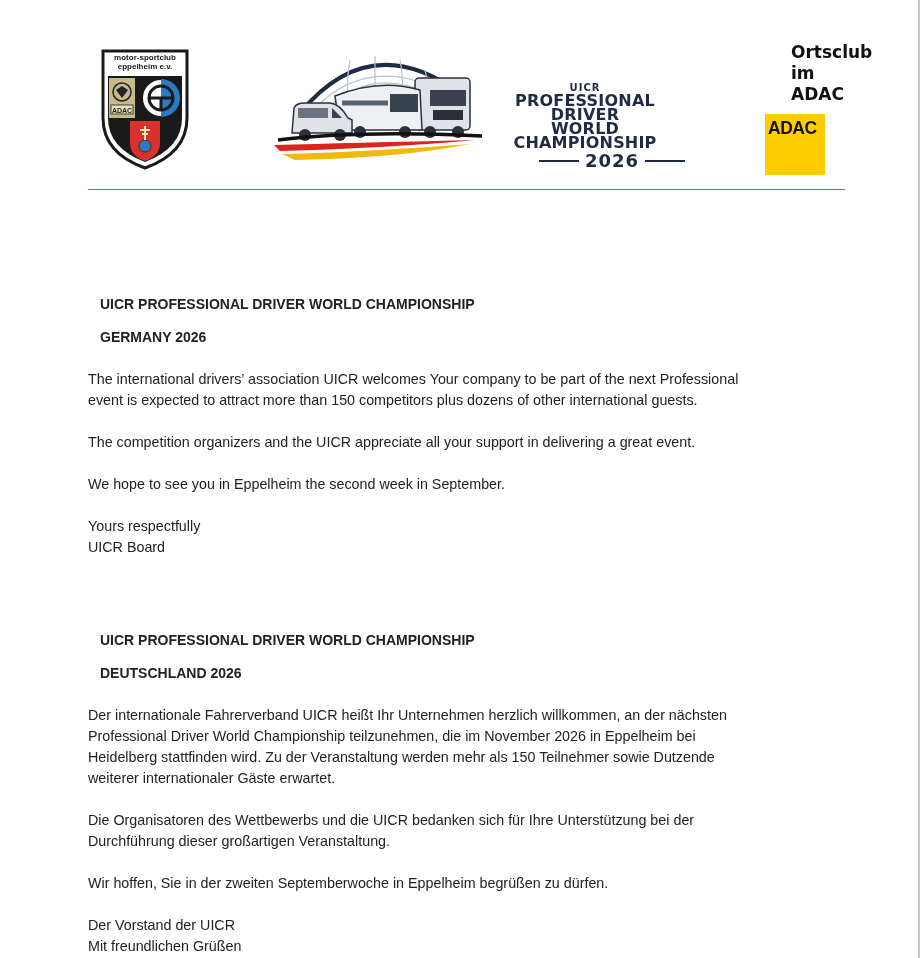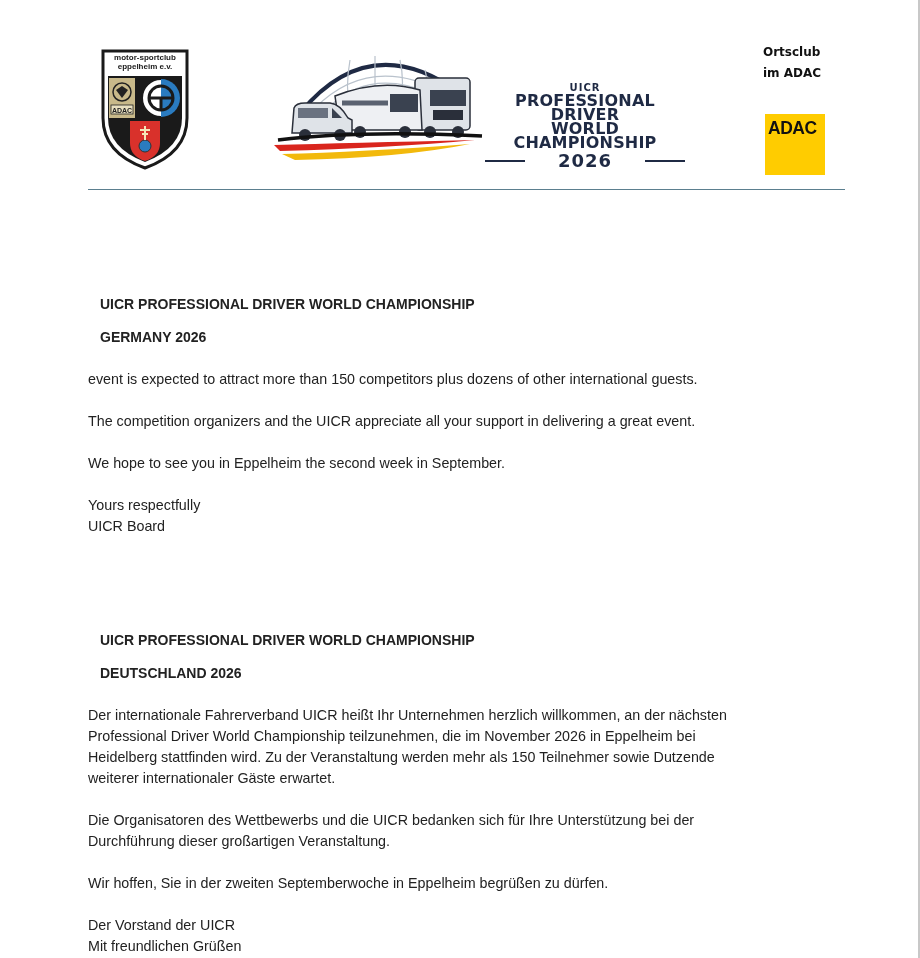--- a/index.html
+++ b/index.html
@@ -6,26 +6,26 @@
   body { width: 920px; height: 958px; position: relative; overflow: hidden; font-family: "Liberation Sans", sans-serif; color: #222; }
   .page-edge { position: absolute; top: 0; right: 0; width: 2px; height: 958px; background: #c8c8c8; }
 
   
   .header { position: absolute; left: 0; top: 0; width: 918px; height: 200px; padding-left: 40px; }
   .club-logo { position: absolute; left: 100px; top: 48px; width: 90px; height: 122px; }
   .banner { position: absolute; left: 270px; top: 48px; width: 420px; height: 116px; }
   .banner-title { position: absolute; left: 215px; top: 34px; width: 200px; text-align: center; color: #1f2a44; font-family: "DejaVu Sans", sans-serif; font-weight: bold; }
   .banner-uicr { font-size: 10px; letter-spacing: 1px; line-height: 12px; }
   .banner-line { font-size: 16px; line-height: 14px; letter-spacing: 0.2px; }
-  .banner-year-row { display: flex; align-items: center; justify-content: space-between; gap: 6px; margin-top: 1px; }
+  .banner-year-row { display: flex; align-items: center; justify-content: flex-end; gap: 6px; margin-top: 1px; }
   .banner-rule { width: 40px; height: 1.5px; background: #1f2a44; }
   .banner-year { font-size: 18px; line-height: 20px; letter-spacing: 1px; }
 
   .adac-block { position: absolute; left: 763px; top: 42px; width: 110px; }
-  .ortsclub { font-family: "DejaVu Sans", sans-serif; font-weight: bold; font-size: 12px; line-height: 21px; color: #111; }
+  .ortsclub { font-family: "DejaVu Sans", sans-serif; font-weight: bold; font-size: 17px; line-height: 21px; color: #111; margin-left: 28px; }
   .adac-square { position: absolute; left: 2px; top: 72px; width: 60px; height: 61px; background: #ffcc00; }
   .adac-text { position: absolute; left: 3px; top: 3px; font-family: "Liberation Sans", sans-serif; font-weight: bold; font-size: 19px; letter-spacing: -0.5px; color: #111; transform: scaleX(0.92); transform-origin: left top; }
 
   .header-rule { position: absolute; left: 88px; top: 189px; width: 757px; height: 1px; background: #5b7f8f; }
 
   
   .content { position: absolute; left: 88px; top: 282px; width: 740px; font-family: "Liberation Sans", sans-serif; font-size: 14.3px; line-height: 21px; color: #222; }
   .section-heading { font-weight: bold; font-size: 14px; line-height: 21px; margin: 12px; }
   p { margin: 0; }
   .block { margin-top: 21px; }
@@ -109,20 +109,21 @@
     </div>
   </div>
 
   <div class="header-rule"></div>
 </div>
 
 <div class="content">
   <div class="section-heading">UICR PROFESSIONAL DRIVER WORLD CHAMPIONSHIP</div>
   <div class="section-heading">GERMANY 2026</div>
   <div class="block">
+    <div>The international drivers’ association UICR welcomes Your company to be part of the next Professional</div>
     <div>event is expected to attract more than 150 competitors plus dozens of other international guests.</div>
   </div>
   <p class="block">The competition organizers and the UICR appreciate all your support in delivering a great event.</p>
   <p class="block">We hope to see you in Eppelheim the second week in September.</p>
   <div class="block">
     <div>Yours respectfully</div>
     <div>UICR Board</div>
   </div>
 </div>
 

